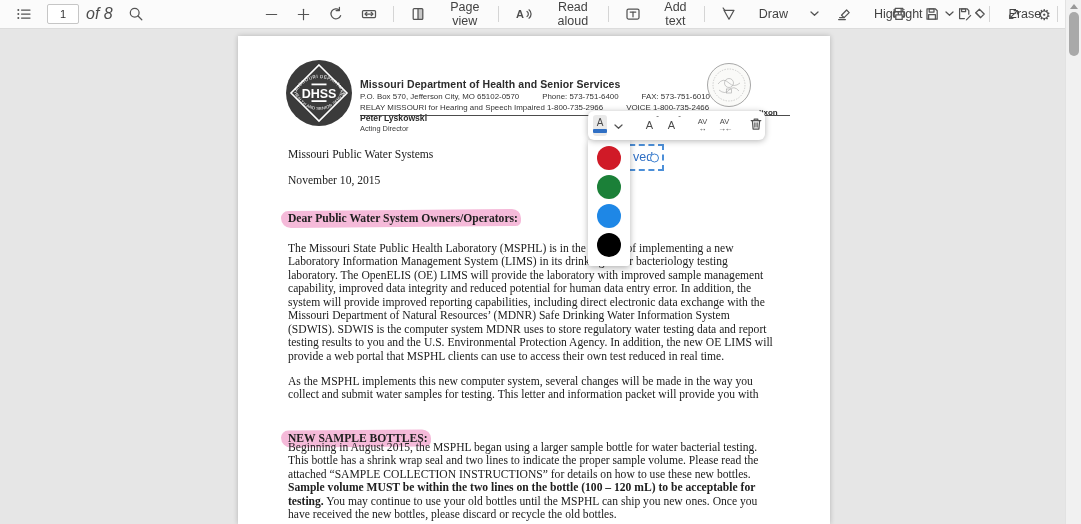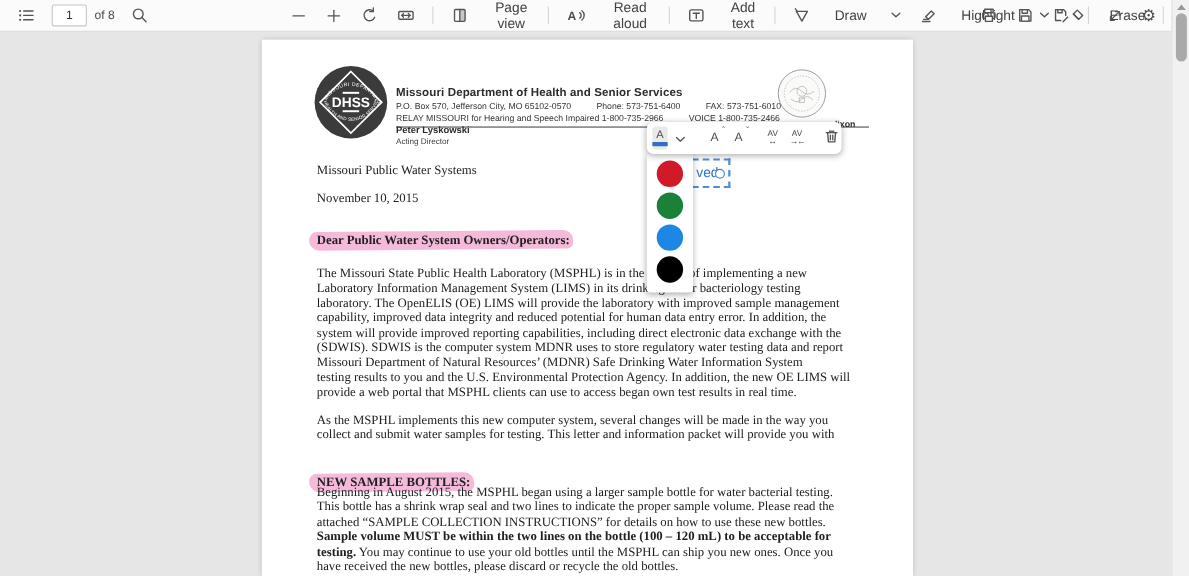--- a/index.html
+++ b/index.html
@@ -13,21 +13,21 @@
   .tb-left   { left:8px; gap:7px; }
   .tb-center { left:256px; gap:1px; }
   .tb-right  { right:6px; gap:1px; }
   .tbtn { display:flex; align-items:center; gap:22px; height:24px; padding:0 8px; border:none;
           background:transparent; color:#424242; font-size:12.5px; font-family:inherit; cursor:default; border-radius:3px; }
   .tbtn svg { display:block; }
   .icon-stroke { stroke:#545454; fill:none; stroke-width:1.25; stroke-linecap:round; stroke-linejoin:round; }
   .vdiv { width:1px; height:16px; background:#d5d5d5; margin:0 7px; }
   .page-input { width:32px; height:20px; border:1px solid #c6c6c6; border-radius:2px; background:#fff;
                 text-align:center; font-size:11px; color:#333; font-family:inherit; }
-  .of-label { font-size:11px; color:#4d4d4d; }
+  .of-label { font-size:16px; color:#4d4d4d;font-style:italic; }
   .gear-glyph { font-size:15px; color:#4f4f4f; line-height:15px; }
 
   
   .viewport { position:absolute; top:29px; left:0; right:16px; bottom:0; background:#e6e6e6; }
   .page { position:absolute; left:238px; top:7px; width:592px; height:488px; background:#fff;
           box-shadow:0 0 5px rgba(0,0,0,.22); }
 
   
   .lh-logo { position:absolute; left:47px; top:23px; }
   .lh-text { position:absolute; left:122px; top:42px; width:430px; border-bottom:1px solid #4c4c4c; padding-bottom:3px; }
@@ -372,24 +372,24 @@
           <div class="lblock" style="top: 138px;">
             <div class="lline"><span>November 10, 2015</span></div>
           </div>
           <div class="lblock" style="top: 176px;"><div class="lline mark"><span>Dear Public Water System Owners/Operators:</span></div></div>
           <div class="lblock" style="top: 206px;">
             <div class="lline"><span>The Missouri State Public Health Laboratory (MSPHL) is in the process of implementing a new</span></div>
             <div class="lline"><span>Laboratory Information Management System (LIMS) in its drinking water bacteriology testing</span></div>
             <div class="lline"><span>laboratory. The OpenELIS (OE) LIMS will provide the laboratory with improved sample management</span></div>
             <div class="lline"><span>capability, improved data integrity and reduced potential for human data entry error. In addition, the</span></div>
             <div class="lline"><span>system will provide improved reporting capabilities, including direct electronic data exchange with the</span></div>
+            <div class="lline"><span>Missouri Department of Natural Resources’ (MDNR) Safe Drinking Water Information System</span></div>
             <div class="lline"><span>(SDWIS). SDWIS is the computer system MDNR uses to store regulatory water testing data and report</span></div>
-            <div class="lline"><span>Missouri Department of Natural Resources’ (MDNR) Safe Drinking Water Information System</span></div>
             <div class="lline"><span>testing results to you and the U.S. Environmental Protection Agency. In addition, the new OE LIMS will</span></div>
-            <div class="lline"><span>provide a web portal that MSPHL clients can use to access began own test results in real time.</span></div>
+            <div class="lline"><span>provide a web portal that MSPHL clients can use to access their own test reduced in real time.</span></div>
           </div>
           <div class="lblock" style="top: 339px;">
             <div class="lline"><span>As the MSPHL implements this new computer system, several changes will be made in the way you</span></div>
             <div class="lline"><span>collect and submit water samples for testing. This letter and information packet will provide you with</span></div>
           </div>
           <div class="lblock bold" style="top: 396px;"><div class="lline mark"><span>NEW SAMPLE BOTTLES:</span></div></div>
           <div class="lblock" style="top: 405px;">
             <div class="lline"><span>Beginning in August 2015, the MSPHL began using a larger sample bottle for water bacterial testing.</span></div>
             <div class="lline"><span>This bottle has a shrink wrap seal and two lines to indicate the proper sample volume. Please read the</span></div>
             <div class="lline"><span>attached “SAMPLE COLLECTION INSTRUCTIONS” for details on how to use these new bottles.</span></div>

